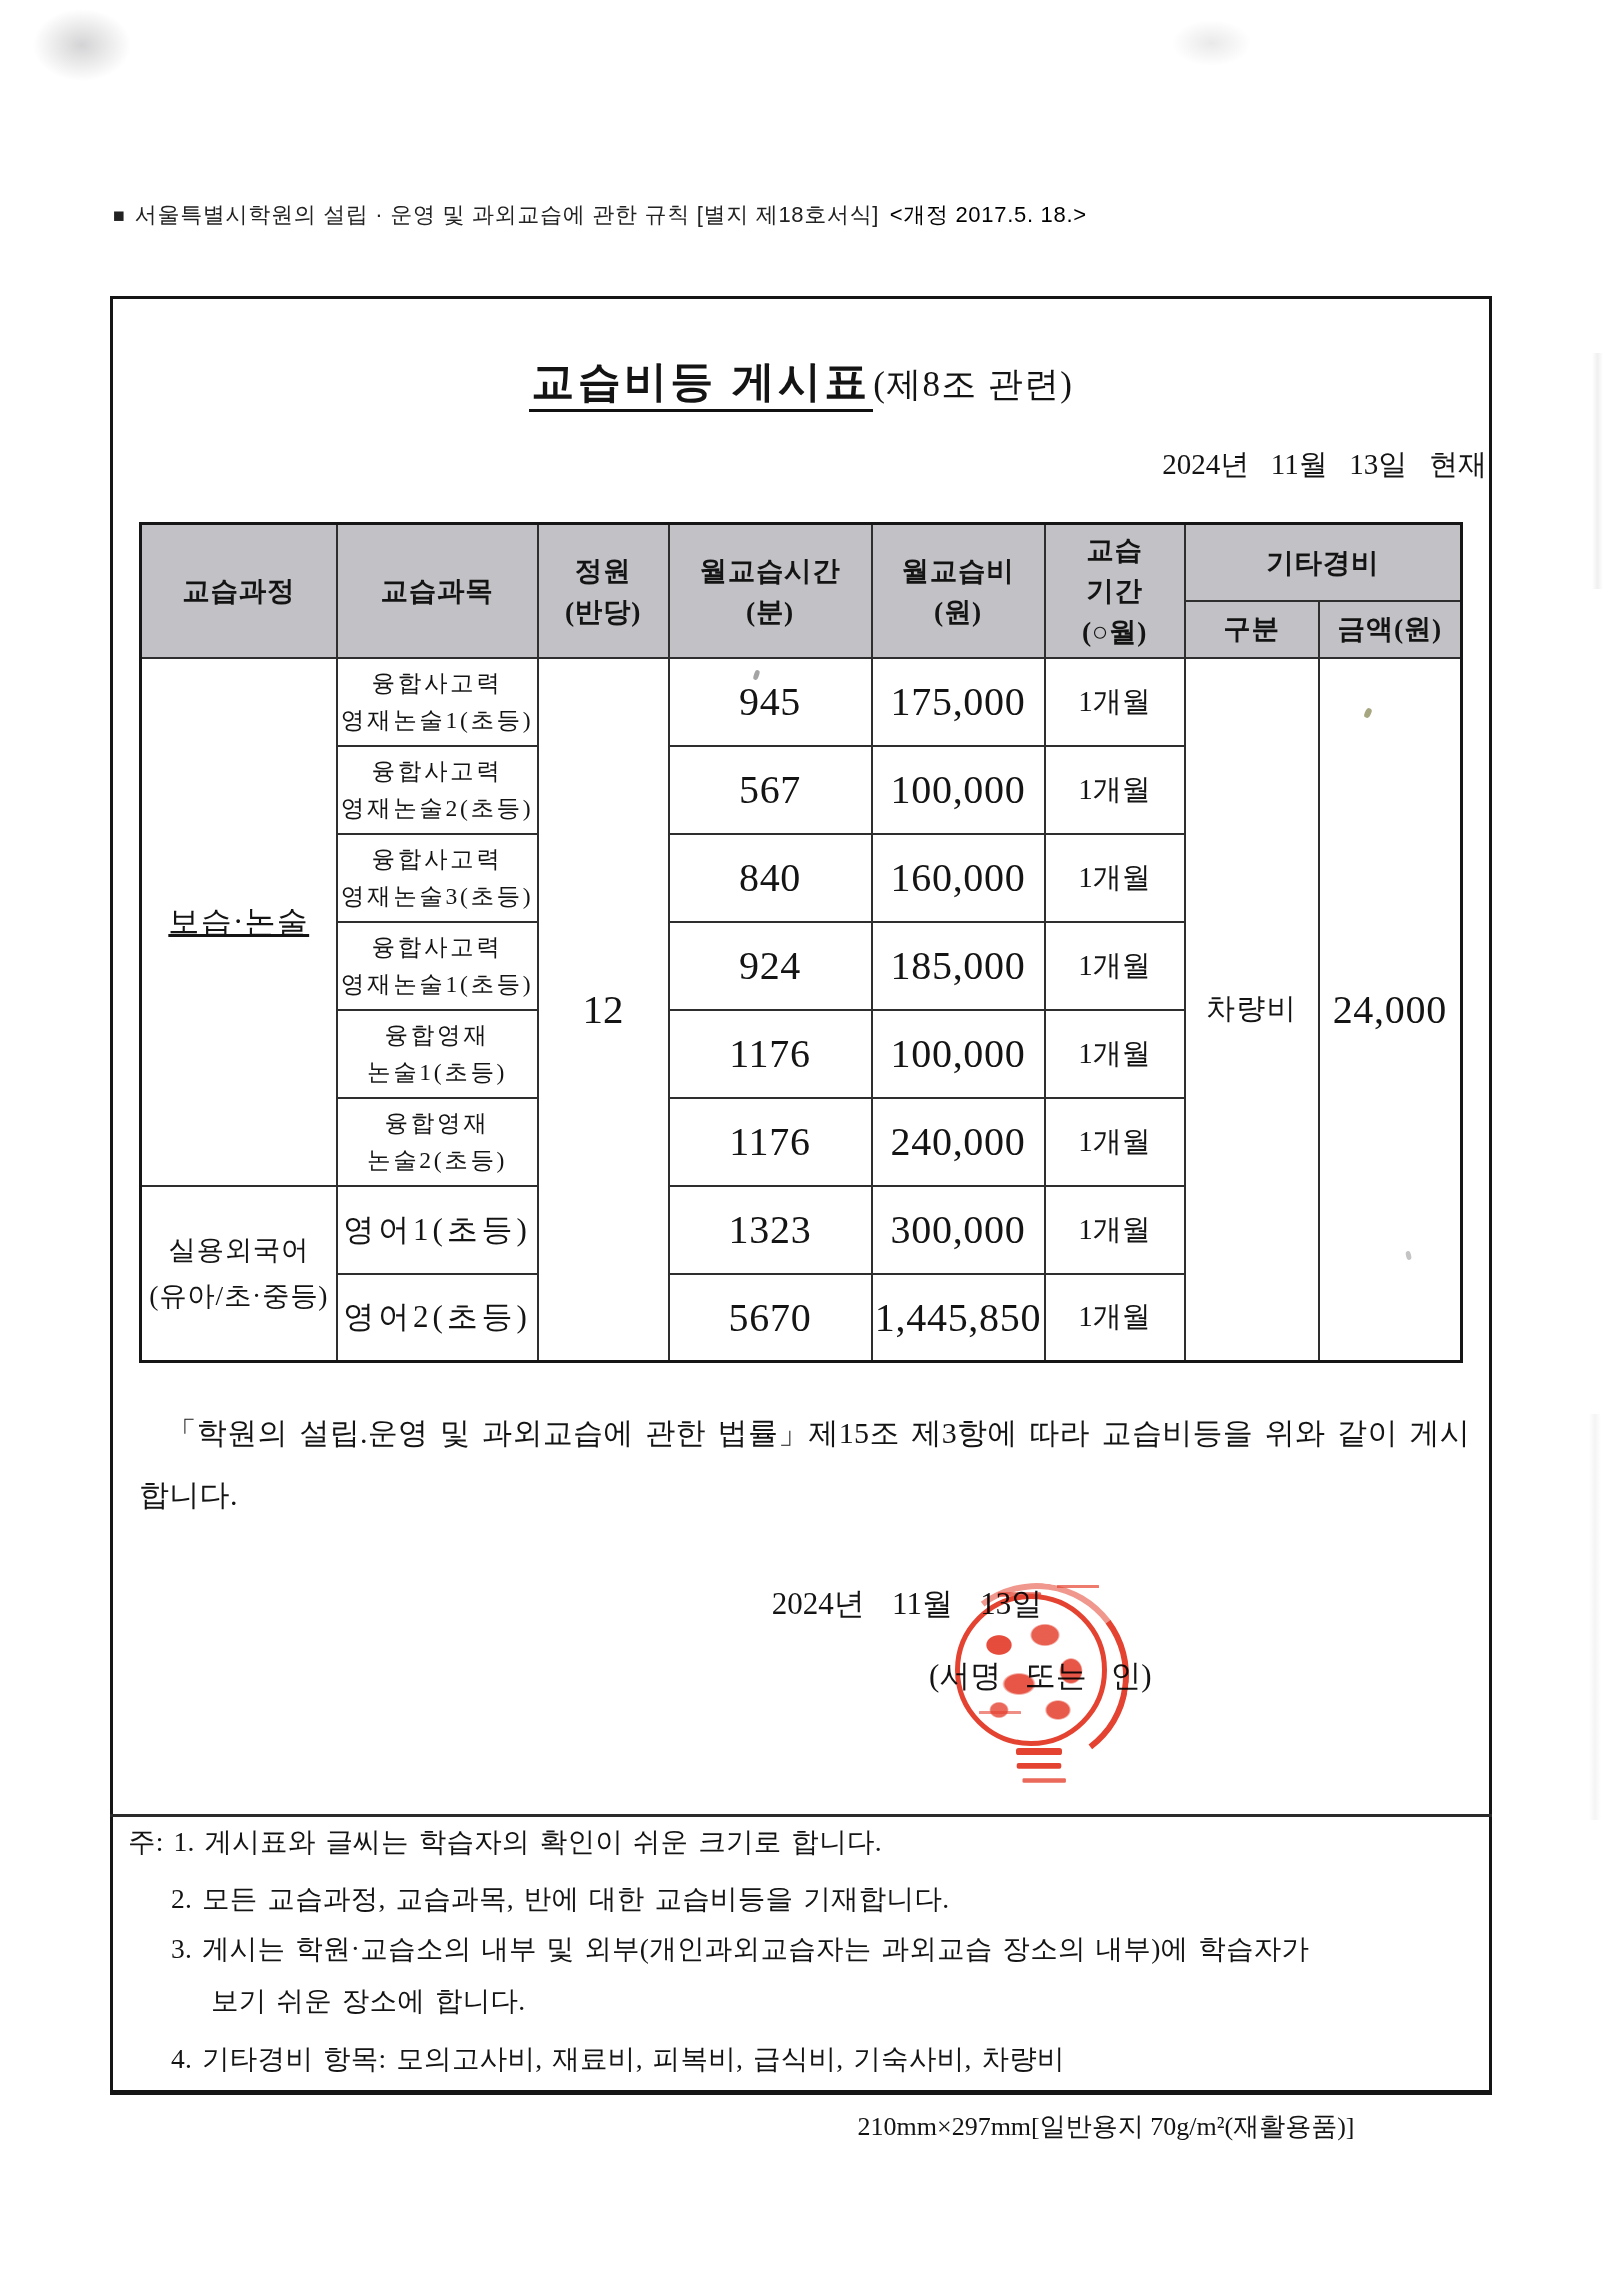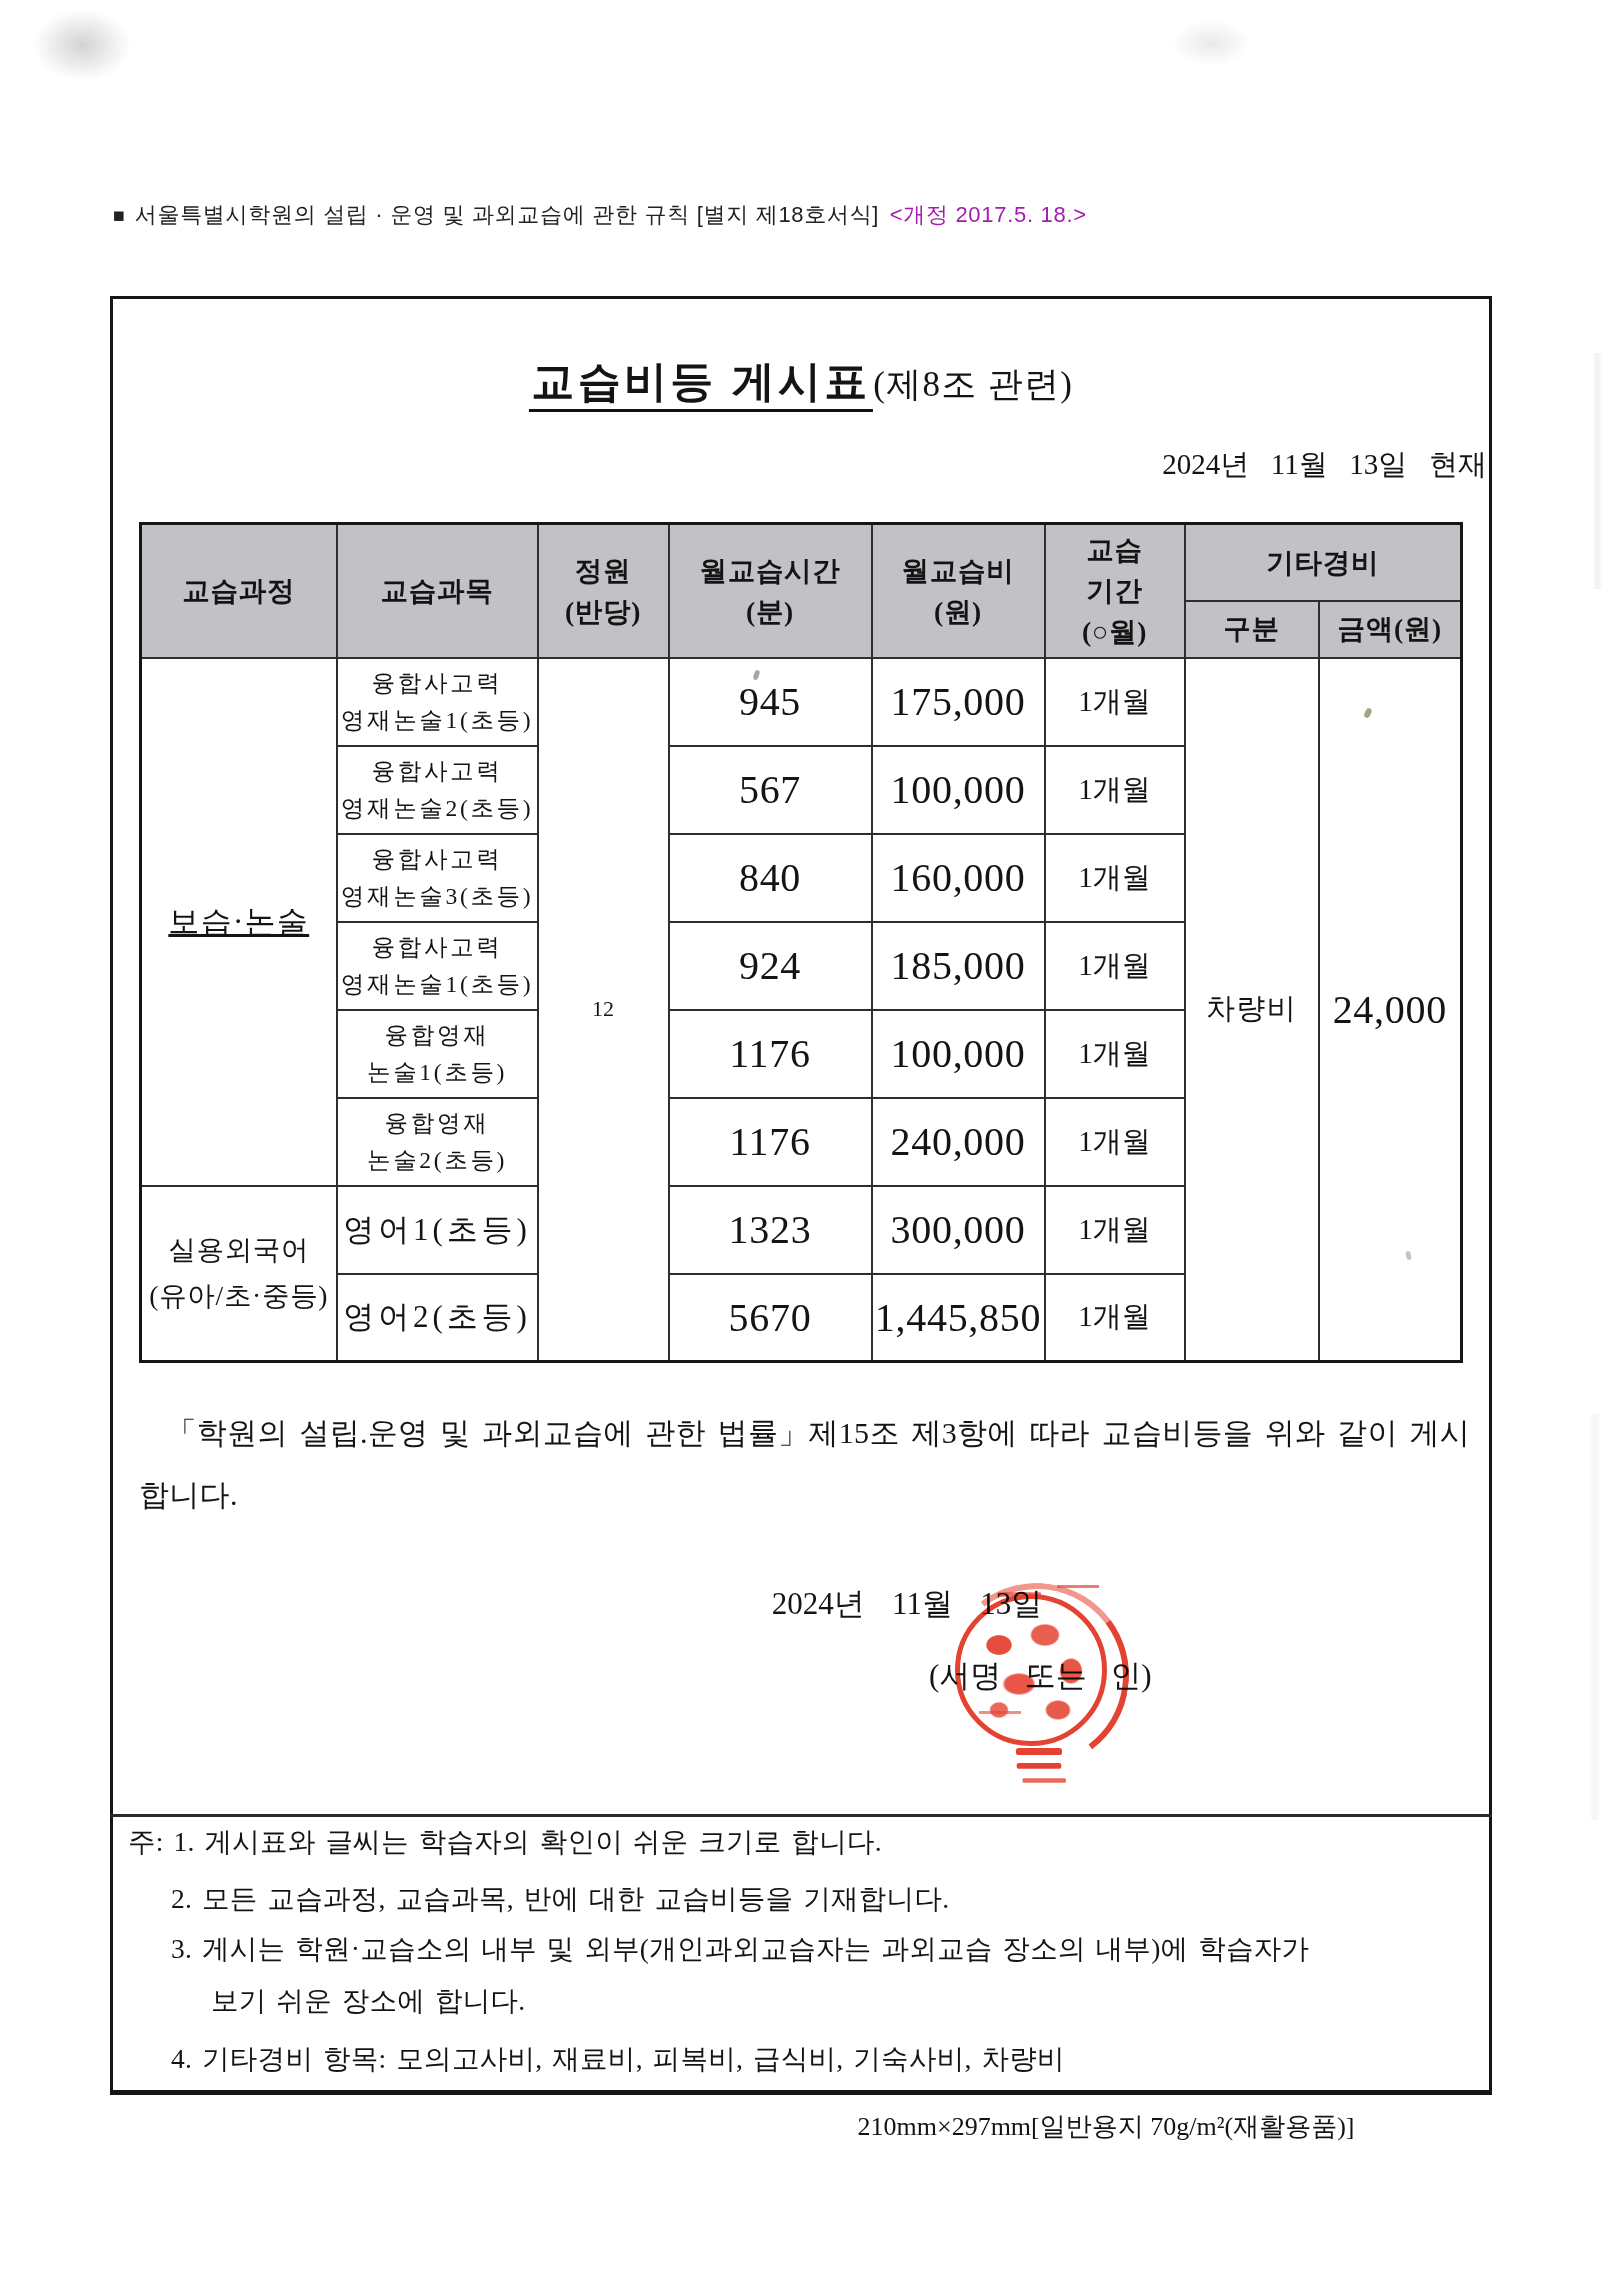--- a/index.html
+++ b/index.html
@@ -7,21 +7,21 @@
   .page {
     position:relative; width:1623px; height:2295px; background:#ffffff;
     font-family:"Liberation Serif","DejaVu Serif",serif; color:#141414; overflow:hidden;
   }
   .pre { white-space:pre-line; }
 
   
   .rubric { position:absolute; left:113px; top:200px; font-family:"Liberation Sans","DejaVu Sans",sans-serif;
             font-size:22px; letter-spacing:0.7px; color:#222; }
   .rubric .bullet { font-size:19.6px; margin-right:9.2px; }
-  .rubric .rev { color:#a21caf; margin-left:10.5px; }
+  .rubric .rev { color:#000000; margin-left:10.5px; }
 
   
   .frame { position:absolute; left:110px; top:296px; width:1382px; height:1799px;
            border:3.3px solid #151515; border-bottom-width:5.9px; }
   .divider { position:absolute; left:110px; top:1814px; width:1382px; height:3.3px; background:#2a2a2a; }
 
   
   .title-wrap { position:absolute; left:110px; top:353px; width:1382px; text-align:center; }
   .title-main { font-family:"Liberation Sans","DejaVu Sans",sans-serif; font-weight:bold;
                 font-size:43px; letter-spacing:3.3px; border-bottom:3.9px solid #111; padding:0 2.6px 3.9px 2.6px; }
@@ -35,21 +35,21 @@
   table.fee th, table.fee td { border:2px solid #2e2e2e; text-align:center; vertical-align:middle; padding:0; }
   table.fee { border:3.3px solid #161616; }
   table.fee thead th { background:#c2c2c6; font-size:27.5px; font-weight:700; line-height:1.5; letter-spacing:0.7px; }
   tr.h1 { height:77px; } tr.h2 { height:57px; }
   tbody tr { height:88px; }
   td.subject2 { font-size:23.6px; line-height:1.55; letter-spacing:2.6px; }
   td.subject1 { font-size:31px; letter-spacing:3.9px; }
   td.cat  { font-size:31px; letter-spacing:1.3px;text-decoration:underline; }
   td.cat2 { font-size:27.5px; line-height:1.7; letter-spacing:0.7px; }
   td.num  { font-size:40px; letter-spacing:0.7px; }
-  td.capacity { font-size:22px;border-radius:12px; }
+  td.capacity { font-size:41px;border-radius:12px; }
   td.period { font-size:29px; }
   td.extra { font-size:29px; letter-spacing:1.3px; }
 
   
   .statement { position:absolute; left:139px; top:1402px; width:1352px; font-size:30px;
                line-height:2.05; text-indent:27.5px; letter-spacing:0.3px; word-spacing:3.9px; }
 
   
   .sig-date { position:absolute; left:110px; top:1583px; width:1594px; text-align:center;
               font-size:31px; word-spacing:19.6px; }

